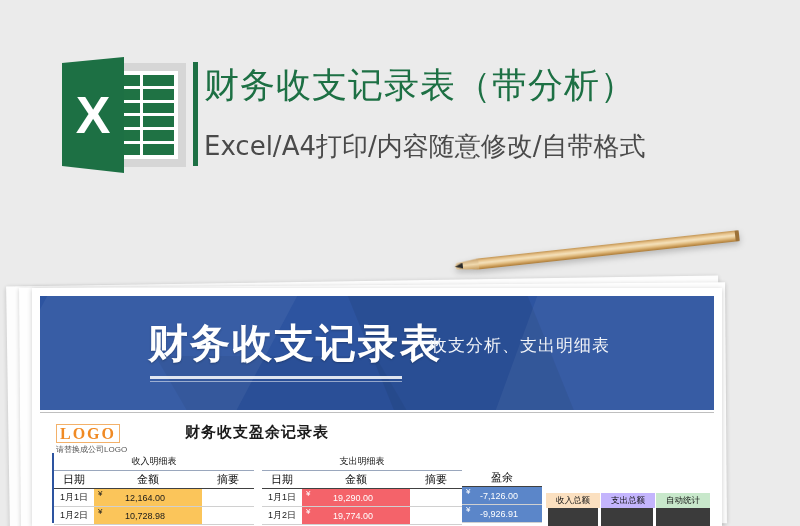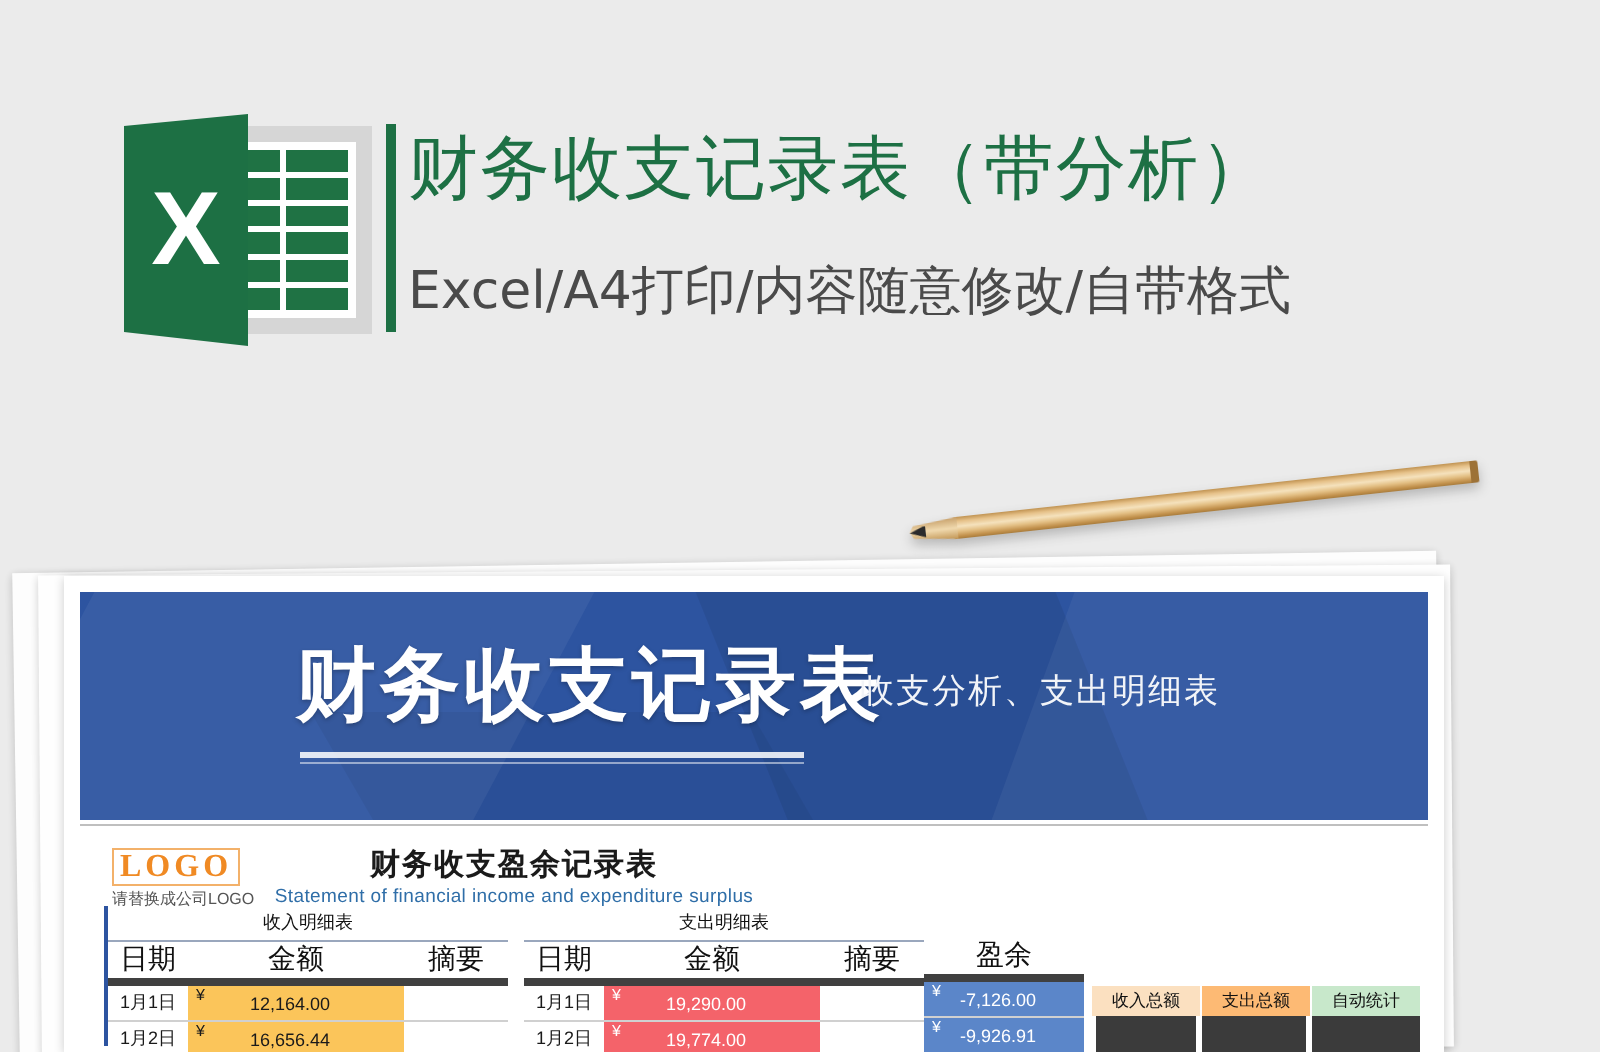--- a/index.html
+++ b/index.html
@@ -171,21 +171,21 @@
   #tbl-surplus{left:422px;width:80px;}
   .tbl td,.tbl th{
     border-bottom:1px solid #d0d0d0;
     height:17px;padding:0;text-align:center;font-weight:normal;
     font-size:9px;
   }
   .grp{
     font-size:9px;color:#111;border-bottom:1px solid #9aa7bd !important;
     height:16px;
   }
-  .colhdr td{font-size:14px;color:#111;border-bottom:4px solid #404040;}
+  .colhdr td{font-size:11px;color:#111;border-bottom:1px solid #404040;}
   .money{
     position:relative;text-align:right;padding-right:6px !important;
   }
   .money .cur{position:absolute;left:4px;top:0;font-size:8px;}
   .inc-amt{background:#fbc55a;}
   .exp-amt{background:#f4636a;color:#fff;}
   .sur-amt{background:#5b86c9;color:#fff;}
   .memo{width:52px;}
   .dt{width:40px;}
   .vline{
@@ -199,21 +199,21 @@
   }
   .sum-col{position:absolute;top:0;width:54px;}
   #sc1{left:0;}
   #sc2{left:55px;}
   #sc3{left:110px;}
   .sum-hdr{
     height:15px;line-height:15px;text-align:center;
     font-size:8.5px;color:#111;
   }
   #sc1 .sum-hdr{background:#fbe0c0;}
-  #sc2 .sum-hdr{background:#fdba74;}
+  #sc2 .sum-hdr{background:#c4b5fd;}
   #sc3 .sum-hdr{background:#c8e8cb;}
   .sum-val{
     height:52px;background:#3b3b3b;color:#fff;
     display:flex;align-items:center;justify-content:center;
     font-size:15px;letter-spacing:0px;
     border-right:2px solid #fff;
   }
   #sc3 .sum-val{color:#e8191c;border-right:none;}
   #sc1 .sum-val{border-left:2px solid #fff;}
 </style>
@@ -271,21 +271,20 @@
   </div>
 
   <div id="wb">
 
     <div id="wb-head">
       <div id="logo-box">
         <div id="logo-word">LOGO</div>
         <div id="logo-note">请替换成公司LOGO</div>
       </div>
       <div id="doc-title">财务收支盈余记录表</div>
-      <div id="doc-sub">Statement of financial income and expenditure surplus</div>
     </div>
 
     <div id="tables">
       <div class="vline" id="vl-left"></div>
 
       <table class="tbl" id="tbl-income">
         <tbody>
             <tr>
           <td class="grp" colspan="3">收入明细表</td>
         </tr>
@@ -297,21 +296,21 @@
         <tr>
           <td class="dt">1月1日</td>
           <td class="money inc-amt">
             <span class="cur">¥</span><span>12,164.00</span>
           </td>
           <td class="memo"></td>
         </tr>
         <tr>
           <td class="dt">1月2日</td>
           <td class="money inc-amt">
-            <span class="cur">¥</span><span>16,656.44</span>
+            <span class="cur">¥</span><span>10,728.98</span>
           </td>
           <td class="memo"></td>
         </tr>
       </tbody>
         </table>
 
       <table class="tbl" id="tbl-expense">
         <tbody>
             <tr>
           <td class="grp" colspan="3">支出明细表</td>

